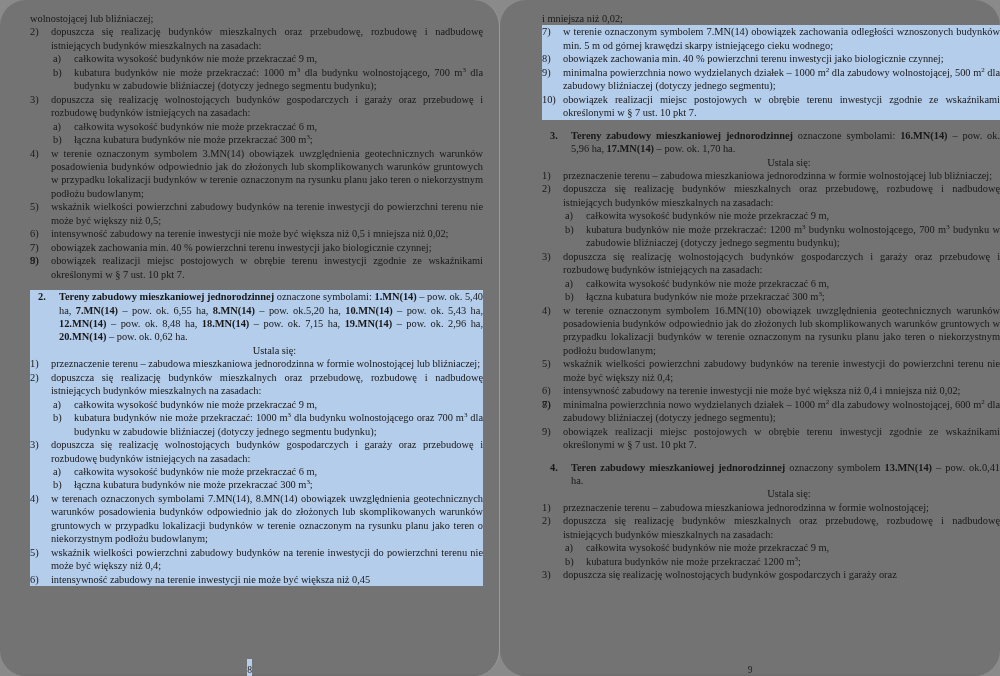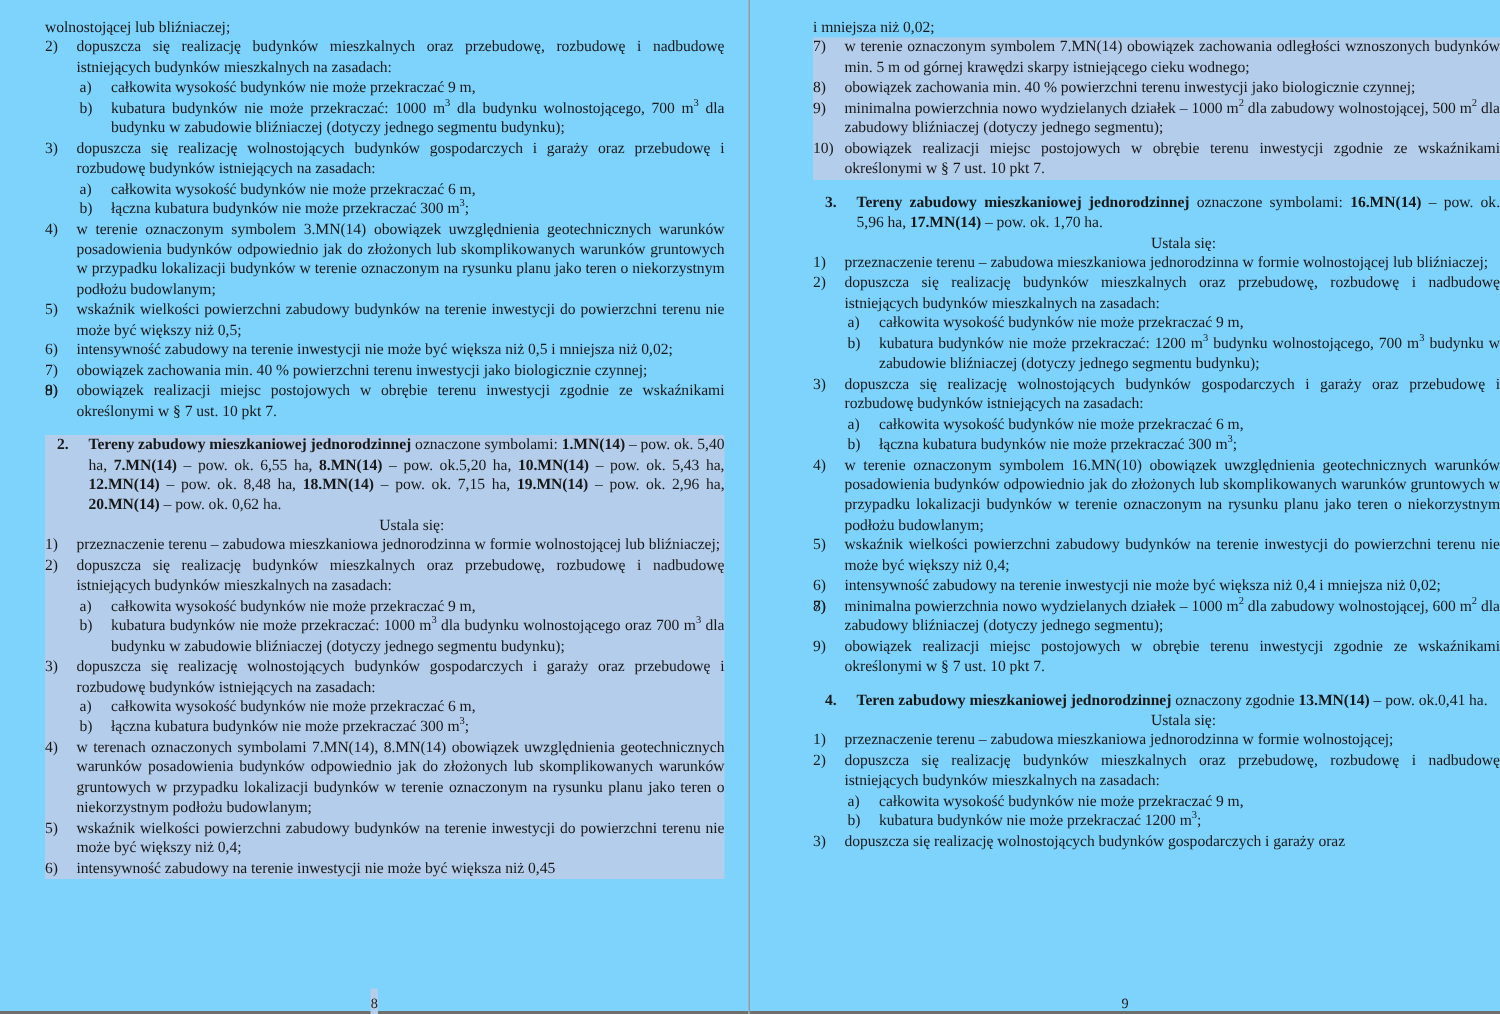--- a/index.html
+++ b/index.html
@@ -18,23 +18,24 @@
     width: 1000px;
     height: 676px;
     display: flex;
     flex-direction: row;
     background: #8a8a8a;
   }
   .page {
     position: relative;
     width: 500px;
     height: 676px;
-    background: #7dd3fc;
+    background: #737373;
     box-sizing: border-box;
     overflow: hidden;
+    border-radius: 26px;
   }
   .page-left  { border-right: 1px solid #9a9a9a; }
   .page-body {
     position: absolute;
     left: 0;
     right: 0;
     top: 0;
     padding: 0 14px 0 26px;
     box-sizing: border-box;
   }
@@ -229,21 +230,21 @@
       <p class="lvl1"><span class="mk">6)</span><span>intensywność zabudowy na terenie inwestycji nie może być większa niż 0,4 i mniejsza niż 0,02;</span></p>
 
       <p class="lvl1"><span class="mk">7)</span></p>
 
       <p class="lvl1"><span class="mk">8)</span><span>minimalna powierzchnia nowo wydzielanych działek – 1000 m<sup>2</sup> dla zabudowy wolnostojącej, 600 m<sup>2</sup> dla zabudowy bliźniaczej (dotyczy jednego segmentu);</span></p>
 
       <p class="lvl1"><span class="mk">9)</span><span>obowiązek realizacji miejsc postojowych w obrębie terenu inwestycji zgodnie ze wskaźnikami określonymi w § 7 ust. 10 pkt 7.</span></p>
 
       <div class="gap"></div>
 
-      <p class="sec"><span class="mk">4.</span><b>Teren zabudowy mieszkaniowej jednorodzinnej</b><span> oznaczony zgodnie </span><b>13.MN(14)</b> – pow. ok.0,41 ha.</p>
+      <p class="sec"><span class="mk">4.</span><b>Teren zabudowy mieszkaniowej jednorodzinnej</b><span> oznaczony symbolem </span><b>13.MN(14)</b> – pow. ok.0,41 ha.</p>
 
       <p class="ustala">Ustala się:</p>
 
       <p class="lvl1"><span class="mk">1)</span><span>przeznaczenie terenu – zabudowa mieszkaniowa jednorodzinna w formie wolnostojącej;</span></p>
 
       <p class="lvl1"><span class="mk">2)</span><span>dopuszcza się realizację budynków mieszkalnych oraz przebudowę, rozbudowę i nadbudowę istniejących budynków mieszkalnych na zasadach:</span></p>
 
       <p class="lvl2"><span class="mk">a)</span><span>całkowita wysokość budynków nie może przekraczać 9 m,</span></p>
 
       <p class="lvl2"><span class="mk">b)</span><span>kubatura budynków nie może przekraczać 1200 m<sup>3</sup>;</span></p>

